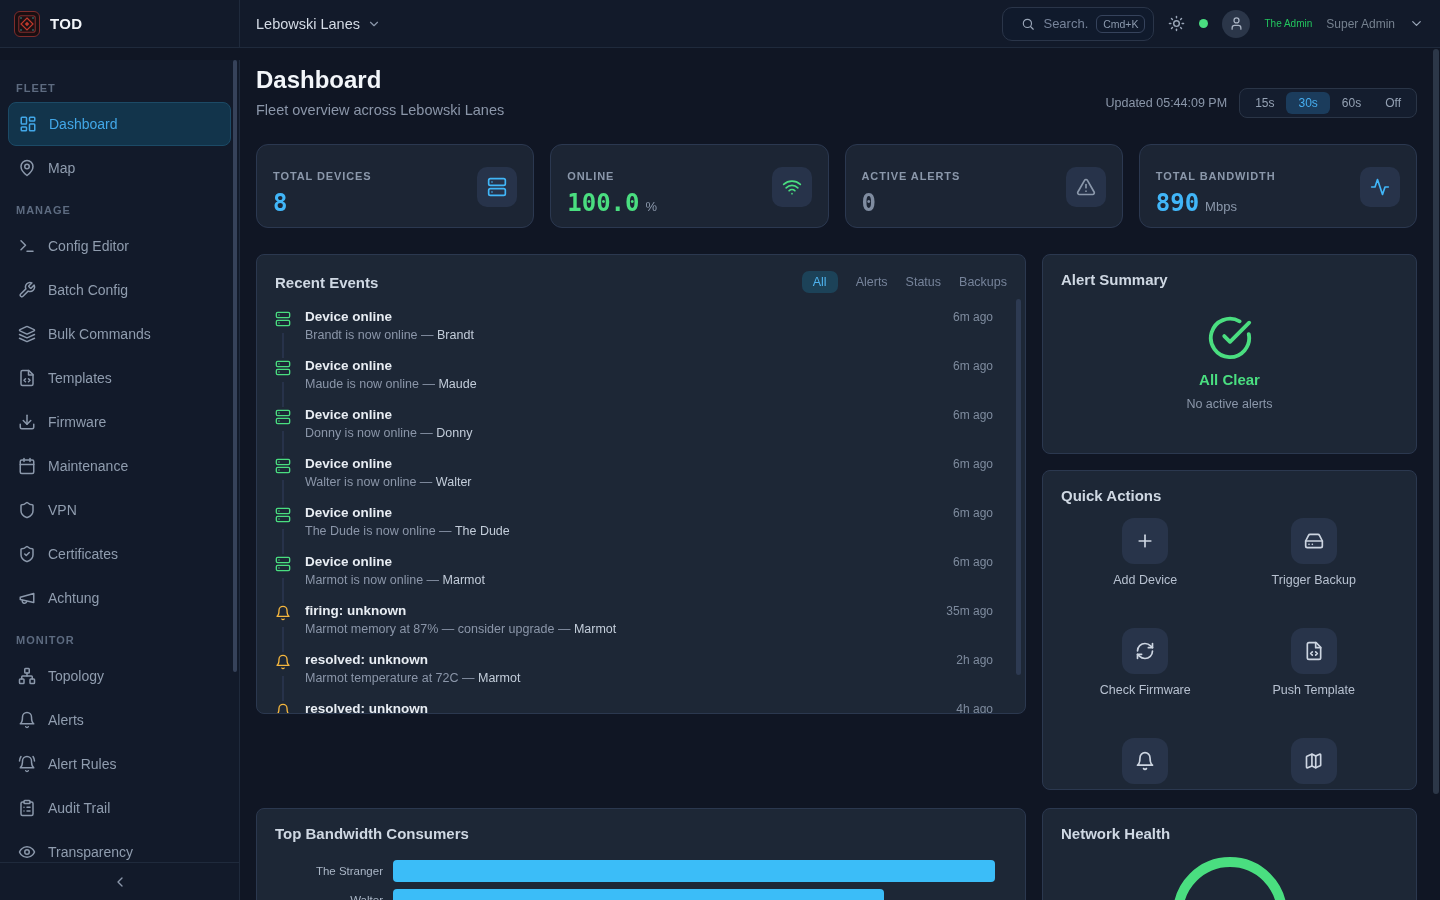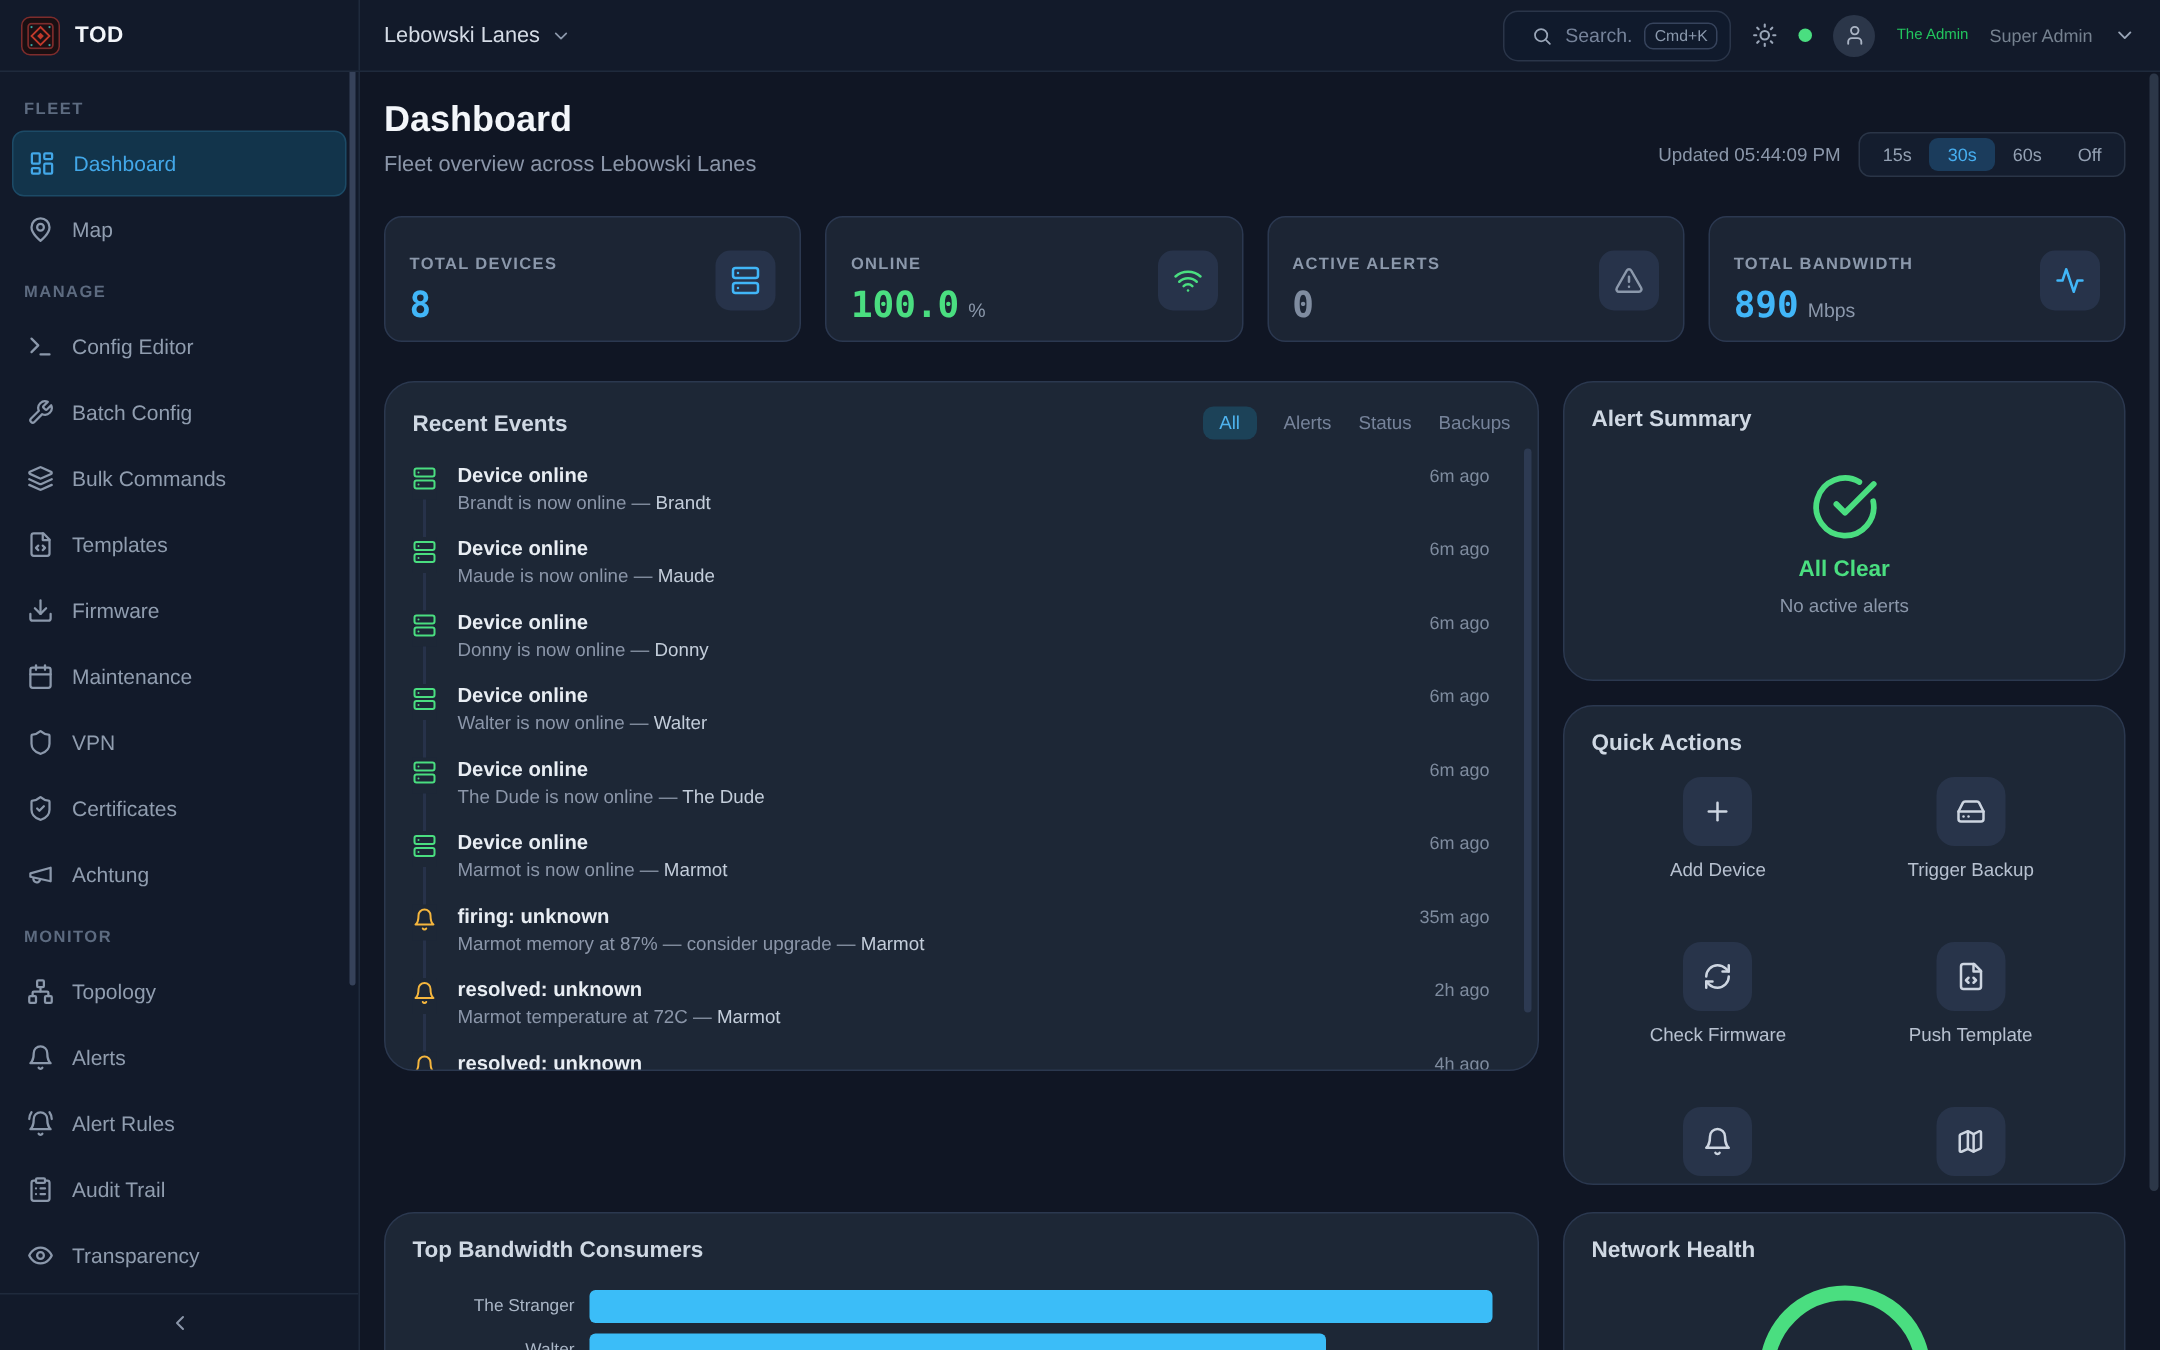--- a/index.html
+++ b/index.html
@@ -27,21 +27,21 @@
   .kbd { font-size:10.5px; color:#8b99ad; border:1px solid #36435c; border-radius:6px;
     padding:2px 6px; white-space:nowrap; }
   .icon-btn { color:#9aa6b8; display:flex; align-items:center; cursor:pointer; }
   .status-dot { width:9px; height:9px; border-radius:50%; background:#4ade80; }
   .avatar { width:28px; height:28px; border-radius:50%; background:#2b3649; color:#aab4c4;
     display:flex; align-items:center; justify-content:center; }
   .user-name { font-size:10px; color:#22c55e; }
   .user-role { font-size:12px; color:#75818f; }
 
   
-  .sidebar { position:absolute; top:45px; left:0; width:240px; bottom:0; background:#121a2a;
+  .sidebar { position:absolute; top:60px; left:0; width:240px; bottom:0; background:#121a2a;
     border-right:1px solid #1f2a3c; padding-top:14px; overflow:hidden; }
   .side-section-label { font-size:11px; font-weight:700; letter-spacing:1px; color:#5d6b80;
     margin:14px 16px 8px 16px; }
   .side-section-label:first-child { margin-top:8px; }
   .nav-item { display:flex; align-items:center; gap:12px; height:44px; margin:0 8px;
     padding:0 10px; border-radius:8px; color:#909daf; font-size:14px; cursor:pointer; }
   .nav-item .nicon { width:18px; color:#8b98ab; flex:0 0 18px; }
   .nav-item.active { background:#12344b; border:1px solid #1c4a66; color:#42a7e8; }
   .nav-item.active .nicon { color:#42a7e8; }
   .sidebar-scroll-thumb { position:absolute; right:2px; top:0; width:4px; height:612px;
@@ -67,21 +67,21 @@
     border-radius:12px; padding:25px 16px; }
   .stat-label { font-size:11px; font-weight:700; letter-spacing:.9px; color:#8b98ab; }
   .stat-value-row { margin-top:7px; display:flex; align-items:baseline; gap:6px; }
   .stat-value { font-family:"DejaVu Sans Mono", monospace; font-size:24px; font-weight:700; }
   .stat-unit { font-size:13px; color:#8b98ab; }
   .stat-chip { position:absolute; right:16px; top:22px; width:40px; height:40px; border-radius:10px;
     background:#27334a; display:flex; align-items:center; justify-content:center; }
   .v-blue { color:#41b6f8; } .v-green { color:#4ade80; } .v-gray { color:#7f8ca0; }
 
   .content { position:relative; margin-top:26px; height:820px; }
-  .panel { position:absolute; background:#1d2736; border:1px solid #2b384f; border-radius:20px;
+  .panel { position:absolute; background:#1d2736; border:1px solid #2b384f; border-radius:8px;
     padding:16px 18px; overflow:hidden; }
   .panel-title { font-size:15px; font-weight:600; color:#cfd8e3; }
 
   
   .panel-events { left:0; top:0; width:770px; height:460px; }
   .events-head { display:flex; align-items:center; }
   .event-tabs { margin-left:auto; display:flex; align-items:center; gap:18px; }
   .etab { font-size:12.5px; color:#76839a; cursor:pointer; padding:4px 0; }
   .etab.active { background:#1c4258; color:#4fb3ee; padding:4px 11px; border-radius:7px; }
   .event-list { position:relative; margin-top:8px; }

